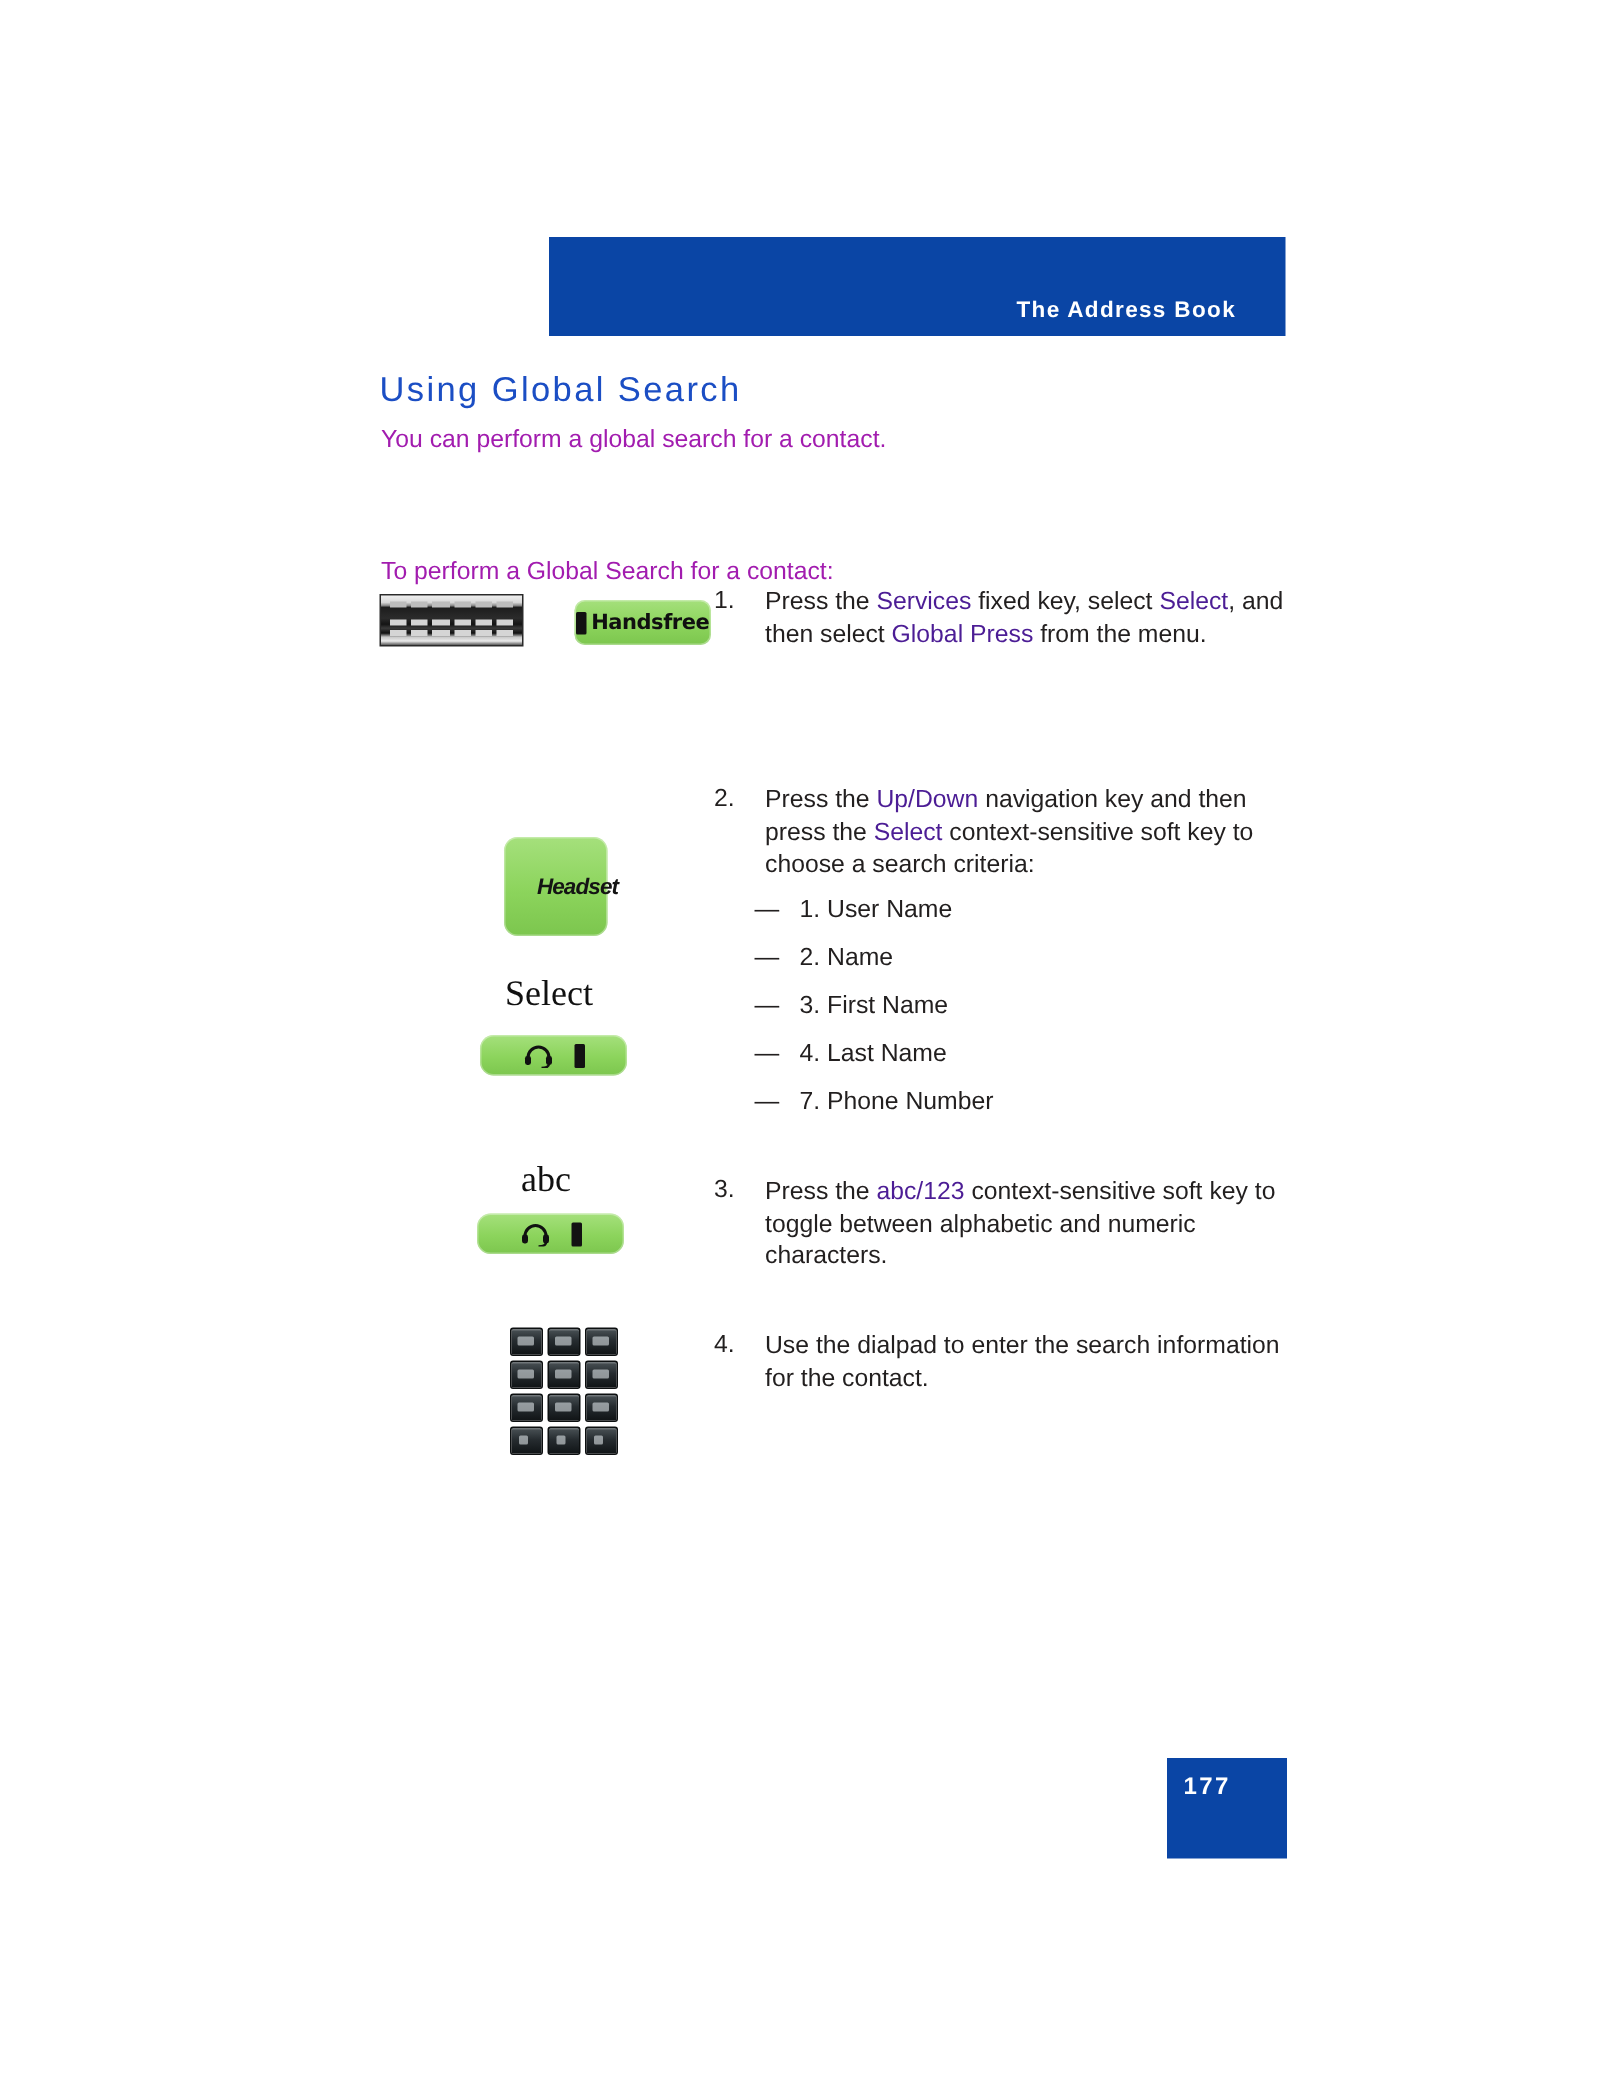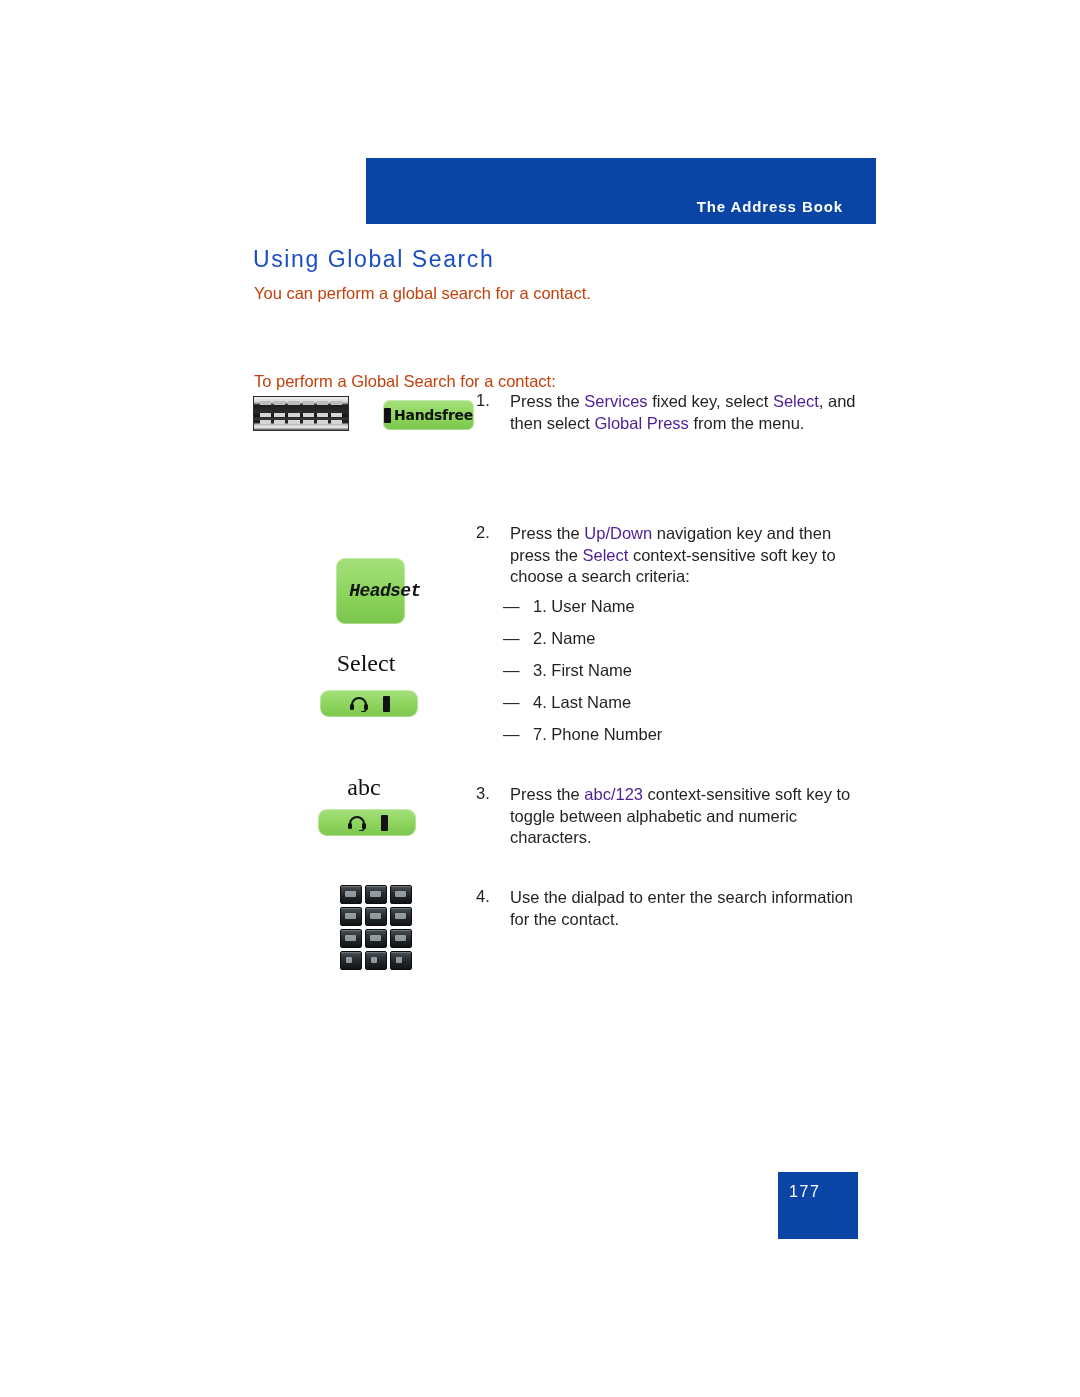--- a/index.html
+++ b/index.html
@@ -16,21 +16,20 @@
   }
 
   
   .header-band {
     position: absolute;
     left: 366px;
     top: 158px;
     width: 491px;
     height: 66px;
     background: #0a45a5;
-    padding-left: 19px;
   }
   .header-band-title {
     position: absolute;
     right: 33px;
     bottom: 9px;
     color: #ffffff;
     font-size: 15px;
     font-weight: bold;
     letter-spacing: 0.9px;
     white-space: nowrap;
@@ -46,21 +45,21 @@
     font-weight: normal;
     letter-spacing: 1.6px;
     white-space: nowrap;
   }
 
   
   .intro {
     position: absolute;
     left: 254px;
     font-size: 16.5px;
-    color: #c2410c;
+    color: #a21caf;
     white-space: nowrap;
   }
   .intro-1 { top: 284px; }
   .intro-2 { top: 328px; margin-top: 44px; }
 
   
   .step {
     position: absolute;
     left: 476px;
     width: 390px;
@@ -175,22 +174,22 @@
     left: 336px;
     top: 558px;
     width: 69px;
     height: 66px;
     border-radius: 9px;
     display: flex;
     align-items: center;
     justify-content: center;
   }
   .headset-label {
-    font-family: Liberation Mono, monospace;
-    font-size: 18px;
+    font-family: Liberation Sans, sans-serif;
+    font-size: 15px;
     font-style: italic;
     font-weight: bold;
     color: #141414;
     letter-spacing: -0.6px;
     padding-left: 33px;
   }
   .headset-bar {
     width: 7px;
     height: 22px;
     background: #111111;
@@ -272,21 +271,21 @@
     width: 80px;
     height: 67px;
     background: #0a45a5;
   }
   .page-number-text {
     position: absolute;
     left: 11px;
     top: 11px;
     color: #ffffff;
     font-size: 16px;
-    font-weight: normal;
+    font-weight: bold;
     letter-spacing: 1.6px;
   }
 </style>
 </head>
 <body>
 
 <div class="header-band">
   <div class="header-band-title">The Address Book</div>
 </div>
 

